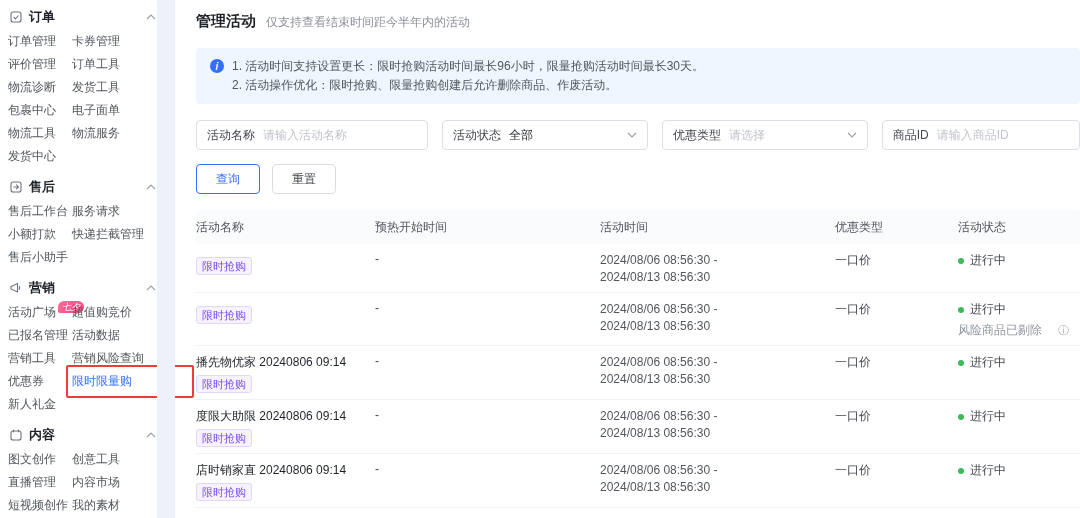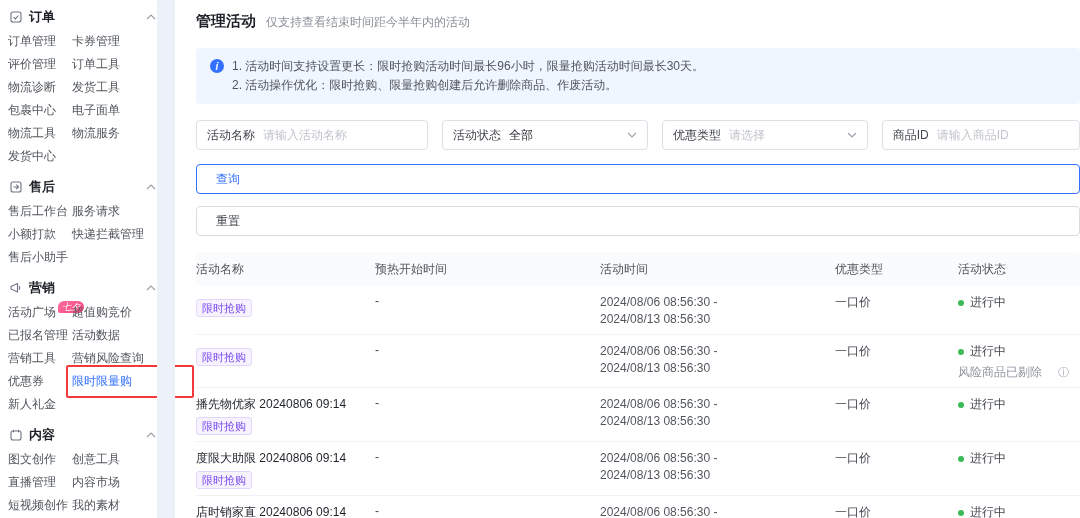--- a/index.html
+++ b/index.html
@@ -39,21 +39,21 @@
     padding:0 10px; gap:8px; cursor:text; }
   .field.select{ cursor:pointer; }
   .field .flabel{ color:#42464e; flex:0 0 auto; }
   .field .fvalue{ color:#1f2329; }
   .field .fplaceholder{ color:#c0c4cc; }
   .field .chev{ margin-left:auto; }
   .field:nth-child(1){ width:246px; }
   .field:nth-child(2){ width:218px; }
   .field:nth-child(3){ width:218px; }
   .field:nth-child(4){ width:210px;text-align:right; }
-  .btn-row{ margin-top:14px; display:flex; gap:12px;flex-direction:column; }
+  .btn-row{ margin-top:14px; display:flex; gap:12px; }
   .btn{ height:30px; padding:0 19px; border-radius:4px; background:#fff; font-size:12px; cursor:pointer;
     display:flex; align-items:center; }
   .btn.primary{ border:1px solid var(--accent); color:var(--accent); }
   .btn.plain{ border:1px solid #d9dce1; color:#42464e; }
   
   .table{ margin-top:16px; width:884px; }
   .t-head{ display:grid; grid-template-columns:179px 225px 235px 123px 1fr; background:#fafbfc;
     border-radius:4px 4px 0 0; height:34px; align-items:center; color:#51565d; }
   .t-head .th{ padding-left:0; }
   .t-row{ display:grid; grid-template-columns:179px 225px 235px 123px 1fr; border-top:1px solid #f0f2f5;

